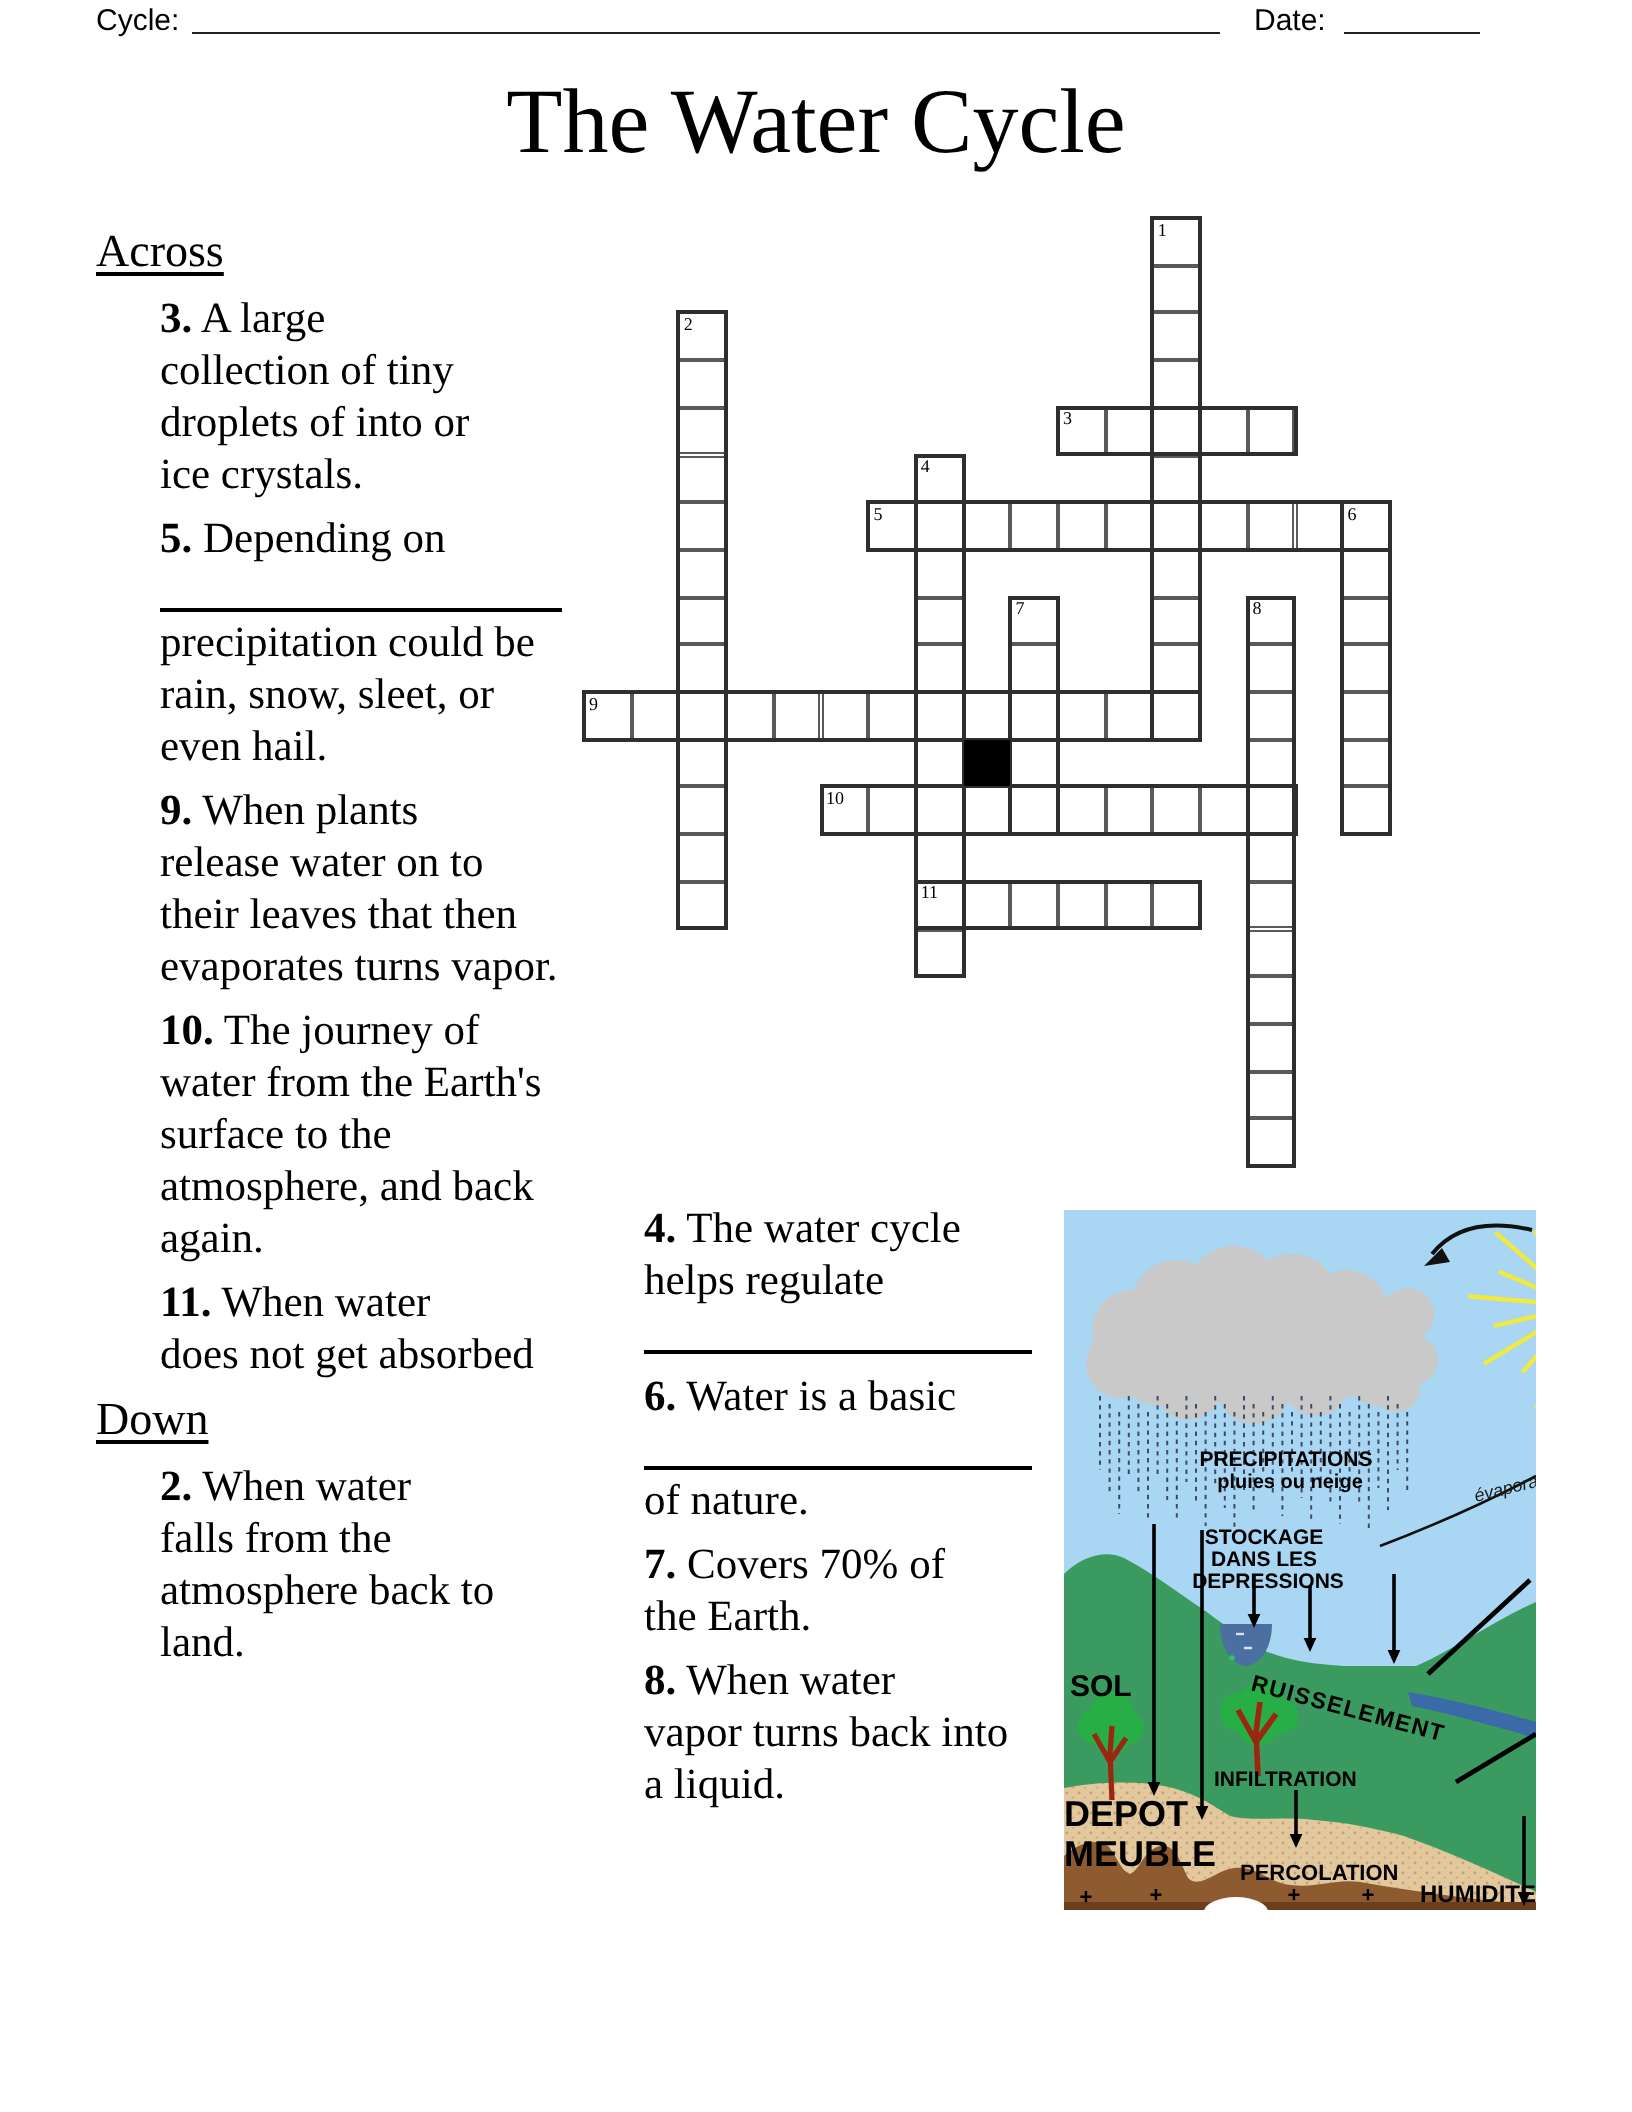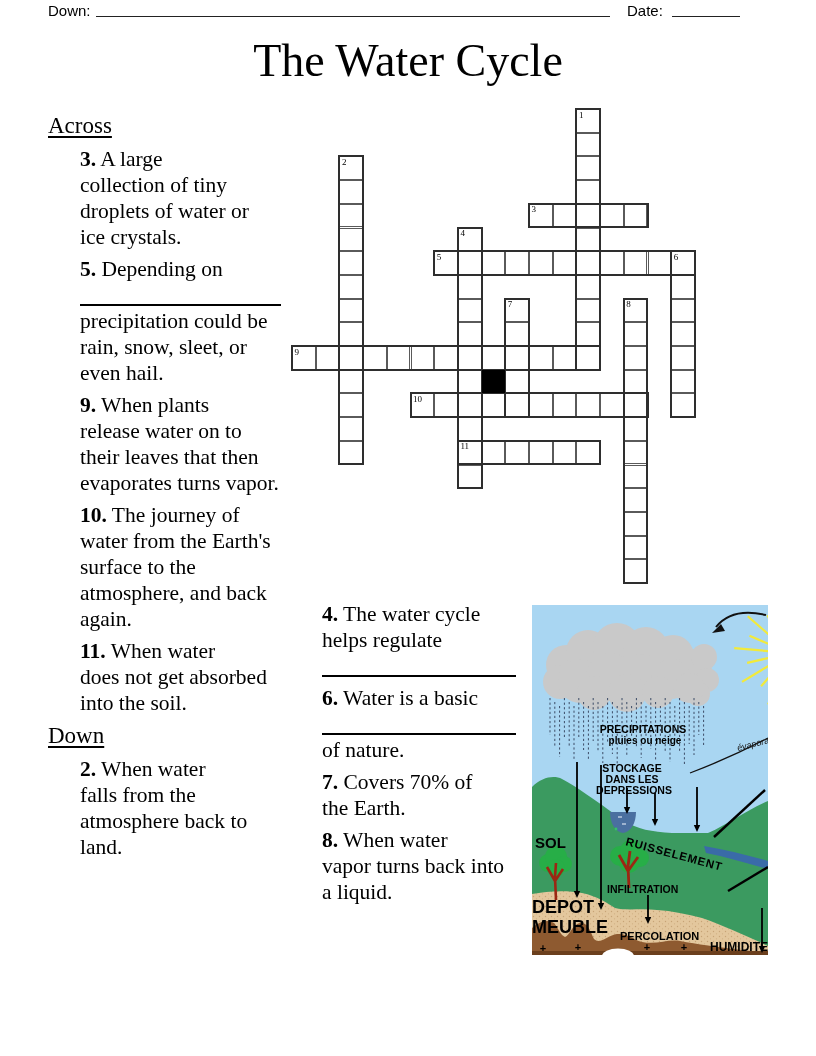--- a/index.html
+++ b/index.html
@@ -32,33 +32,33 @@
   .cw-num{position:absolute;font-size:9px;line-height:9px;font-family:"Liberation Serif",serif;}
 
   
   #illustration{position:absolute;left:532px;top:605px;width:236px;height:350px;}
   #illustration text{font-family:"Liberation Sans",sans-serif;font-weight:bold;fill:#000;}
   #illustration text.ev{font-style:italic;font-weight:normal;fill:#1a1a1a;}
 </style>
 </head>
 <body>
 
-<div class="hdr-label" style="left:48px;">Down:</div>
+<div class="hdr-label" style="left:48px;">Cycle:</div>
 <div class="hline" style="left:96px;top:16px;width:514px;"></div>
 <div class="hdr-label" style="left:627px;">Date:</div>
 <div class="hline" style="left:672px;top:16px;width:68px;"></div>
 
 <div id="page-title">The Water Cycle</div>
 
 <div id="clues-left" class="clue-col">
     <div class="clue-heading">Across</div>
     <div class="clue">
       <div class="cl"><b>3.</b> A large</div>
       <div class="cl">collection of tiny</div>
-      <div class="cl">droplets of water or</div>
+      <div class="cl">droplets of into or</div>
       <div class="cl">ice crystals.</div>
     </div>
     <div class="clue">
       <div class="cl"><b>5.</b> Depending on</div>
       <div class="cl">
         <span class="blankline"></span>
       </div>
       <div class="cl">precipitation could be</div>
       <div class="cl">rain, snow, sleet, or</div>
       <div class="cl">even hail.</div>
@@ -72,21 +72,20 @@
     <div class="clue">
       <div class="cl"><b>10.</b> The journey of</div>
       <div class="cl">water from the Earth's</div>
       <div class="cl">surface to the</div>
       <div class="cl">atmosphere, and back</div>
       <div class="cl">again.</div>
     </div>
     <div class="clue">
       <div class="cl"><b>11.</b> When water</div>
       <div class="cl">does not get absorbed</div>
-      <div class="cl">into the soil.</div>
     </div>
     <div class="clue-heading">Down</div>
     <div class="clue">
       <div class="cl"><b>2.</b> When water</div>
       <div class="cl">falls from the</div>
       <div class="cl">atmosphere back to</div>
       <div class="cl">land.</div>
     </div>
   </div>
 <div id="clues-mid" class="clue-col">

